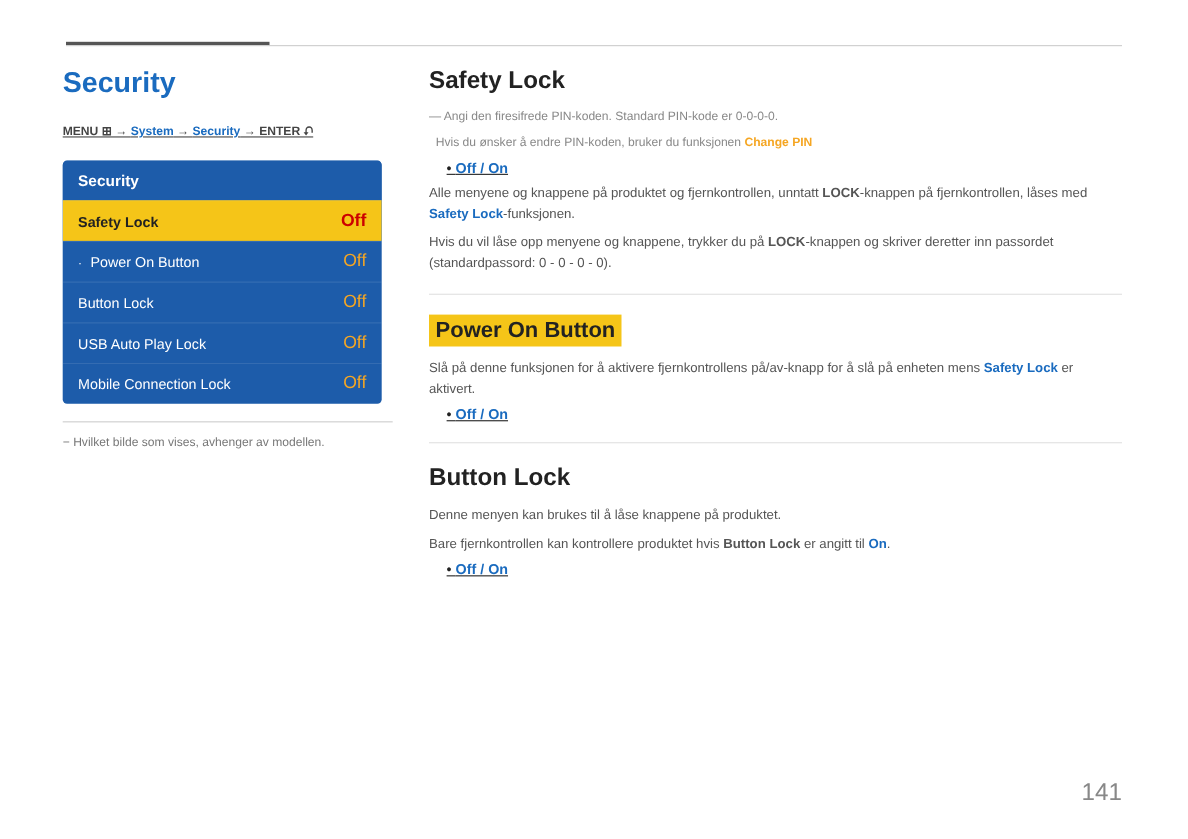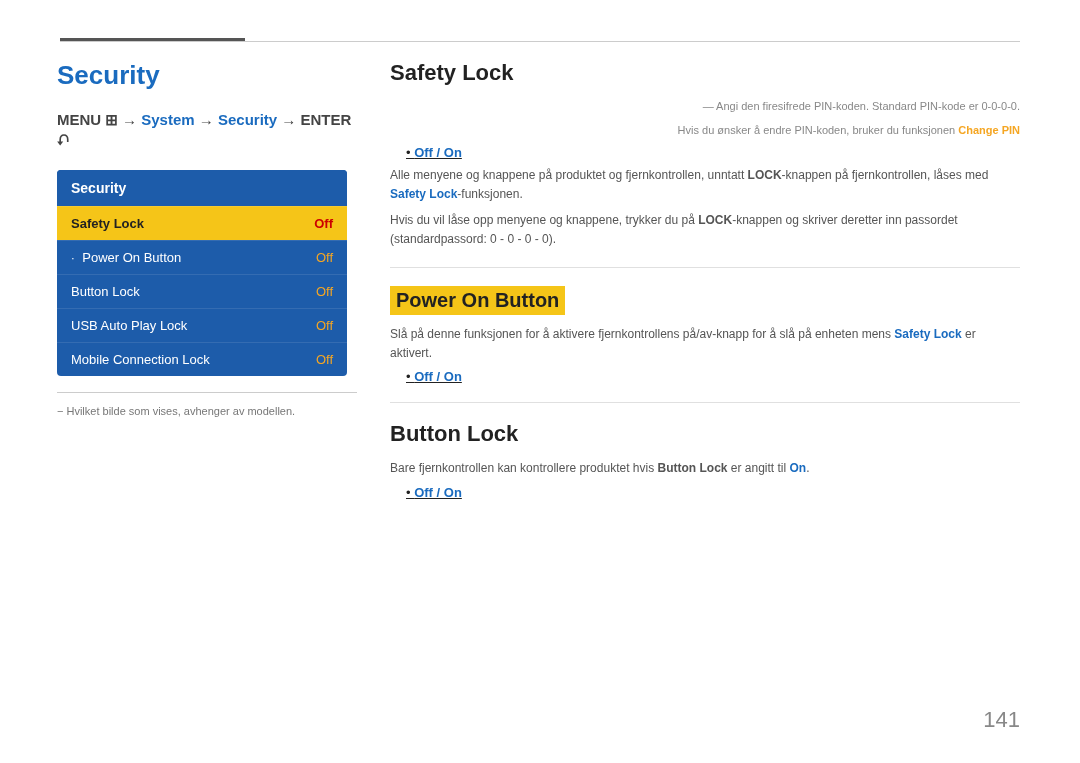--- a/index.html
+++ b/index.html
@@ -23,24 +23,25 @@
     }
 
     .page-title {
       font-size: 26px;
       font-weight: bold;
       color: #1a6bbf;
       margin-bottom: 20px;
     }
 
     .menu-path {
-      font-size: 15px;
+      font-size: 11px;
       color: #444;
       margin-bottom: 16px;
       font-weight: bold;
+      text-decoration: underline;
     }
 
     .menu-path .blue {
       color: #1a6bbf;
       font-weight: bold;
     }
 
     
     .security-panel {
       background: #1d5caa;
@@ -72,21 +73,21 @@
       color: #222;
       font-weight: bold;
     }
 
     .menu-item .item-label {
       flex: 1;
     }
 
     .menu-item .item-value {
       color: #f5a623;
-      font-size: 13px;
+      font-size: 16px;
       margin-left: 32px;
     }
 
     .menu-item.selected .item-value {
       color: #cc0000;
       font-weight: bold;
     }
 
     .menu-item .dot {
       margin-right: 4px;
@@ -119,21 +120,20 @@
     .desc-text {
       font-size: 12px;
       color: #555;
       line-height: 1.6;
       margin-bottom: 6px;
     }
 
     .desc-text.small {
       font-size: 11px;
       color: #888;
-      text-align: right;
     }
 
     .bullet-item {
       font-size: 13px;
       color: #222;
       margin: 0 0 6px 16px;
       text-decoration: underline;
     }
 
     .bullet-item::before {
@@ -262,20 +262,23 @@
     <div class="bullet-item">
       <span class="off-on">Off / On</span>
     </div>
   </div>
 
   <div class="divider"></div>
 
   <div>
     <div class="section-title">Button Lock</div>
 
+    <div class="desc-text">
+      Denne menyen kan brukes til å låse knappene på produktet.
+    </div>
 
     <div class="desc-text" style="margin-top:6px;">
       Bare fjernkontrollen kan kontrollere produktet hvis <strong>Button Lock</strong> er angitt til <span class="on-text">On</span>.
     </div>
 
     <div class="bullet-item">
       <span class="off-on">Off / On</span>
     </div>
   </div>
 

